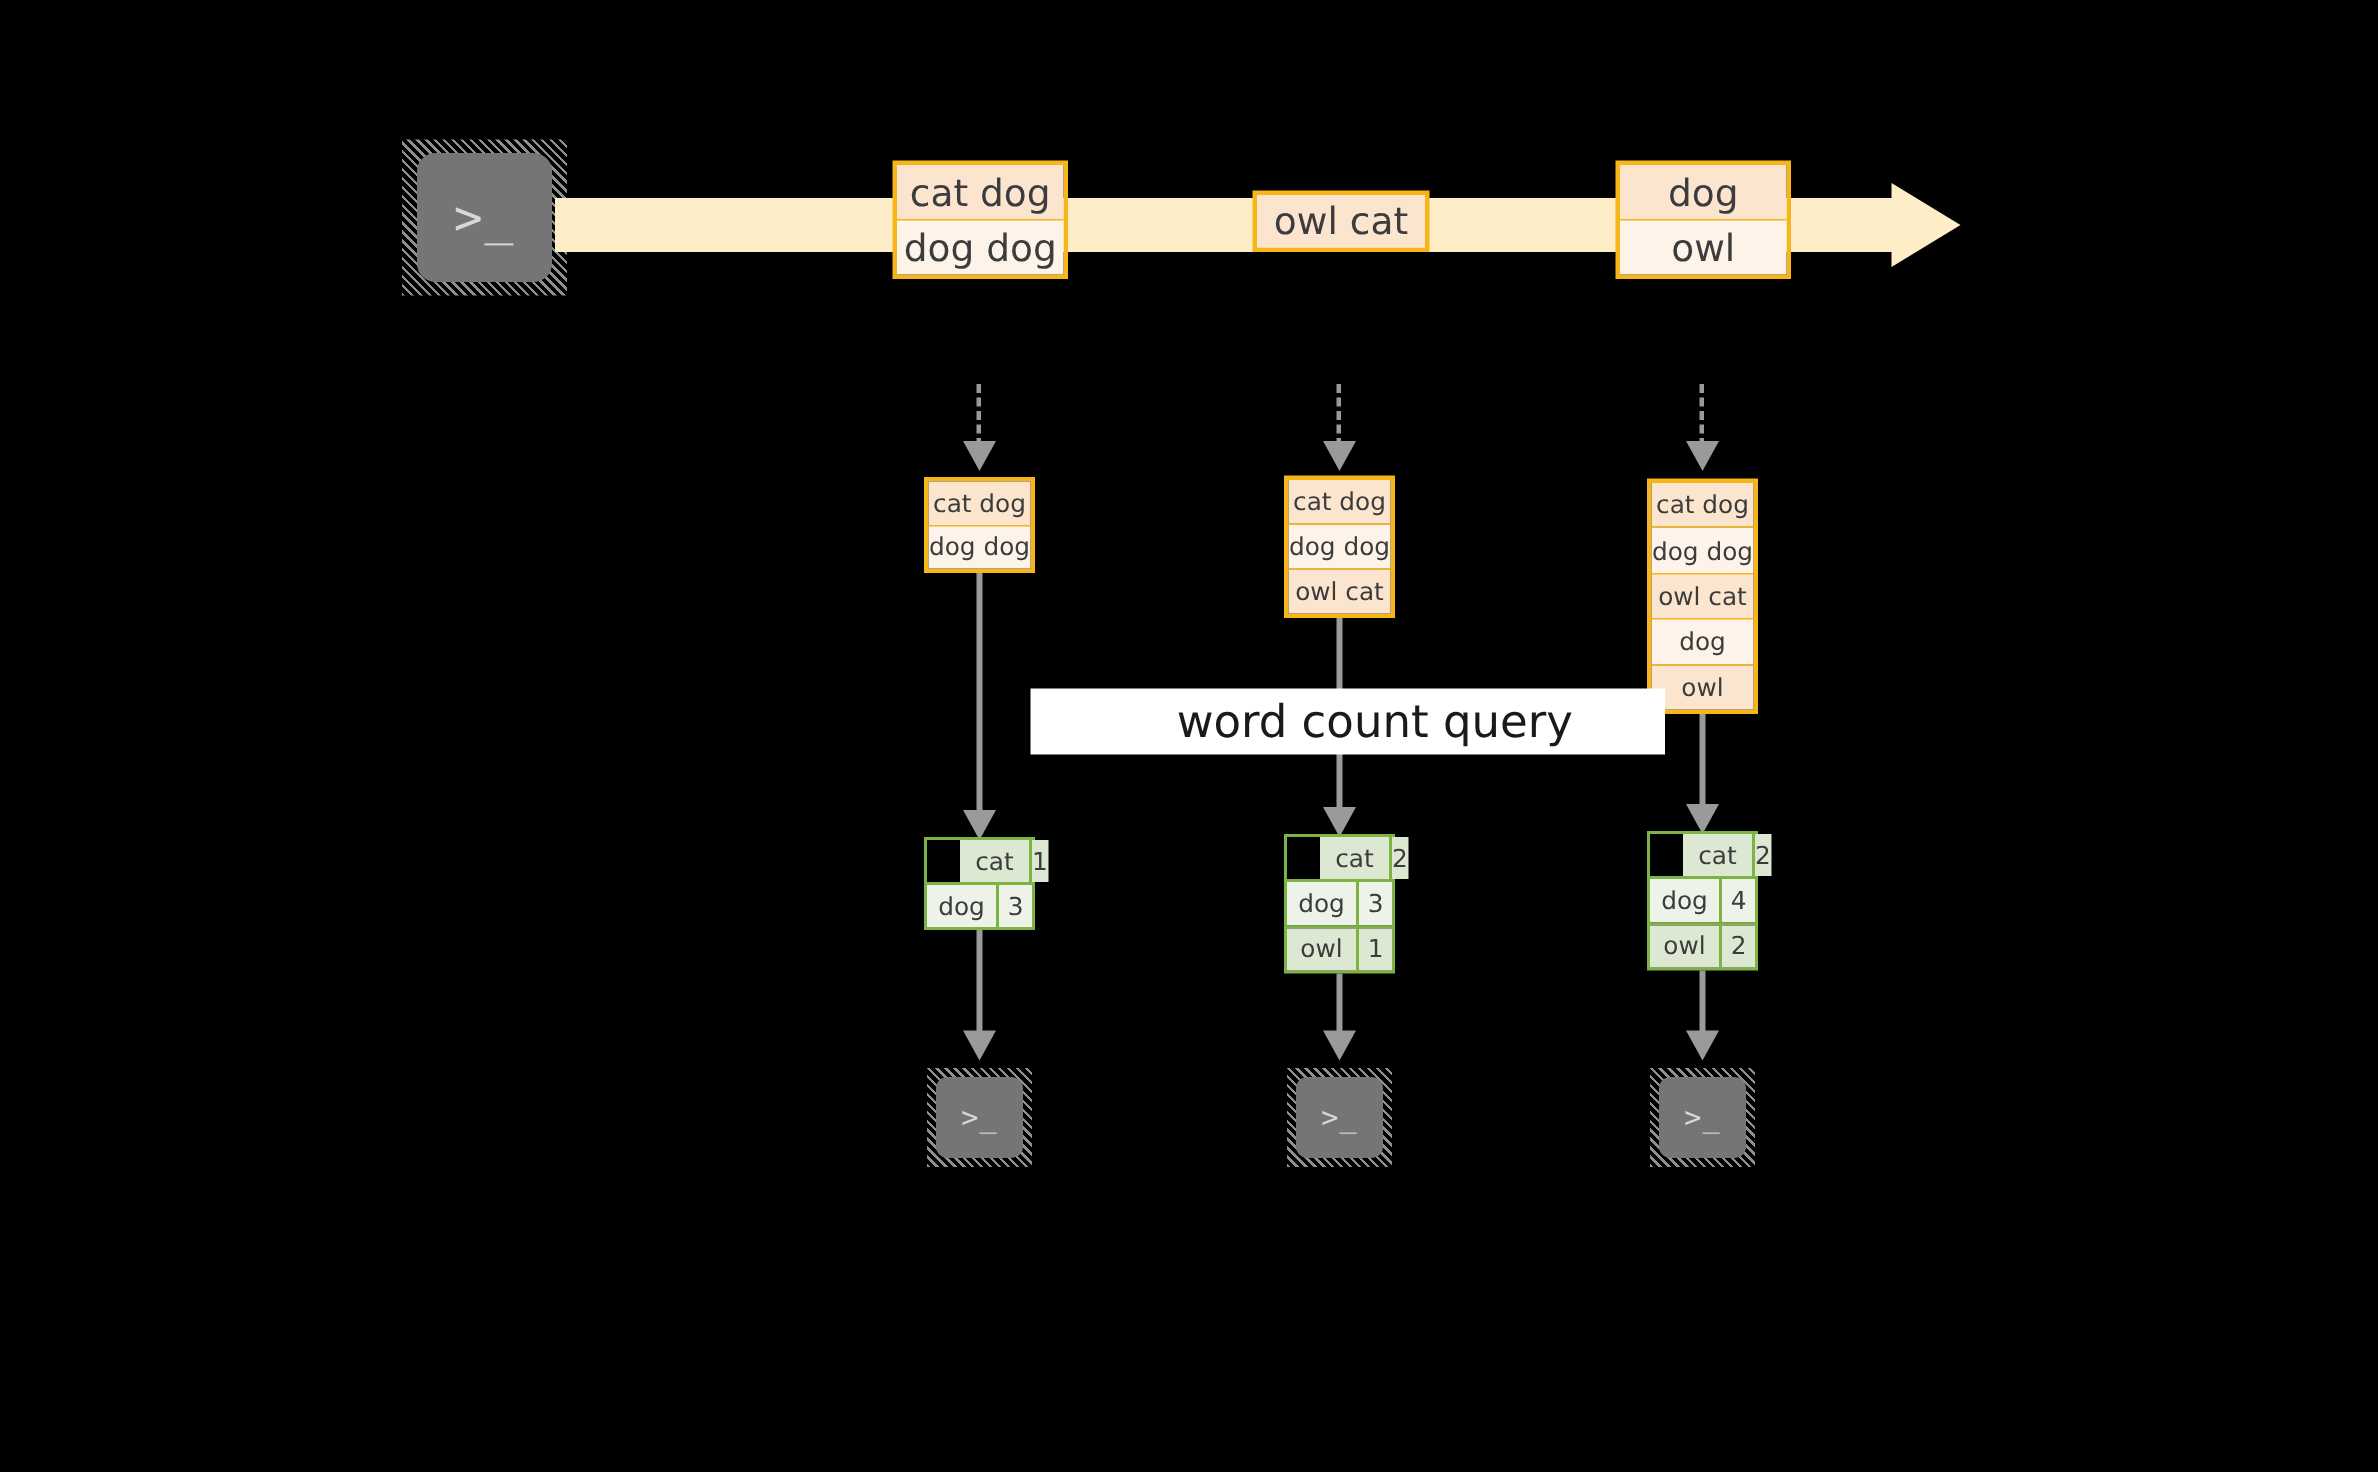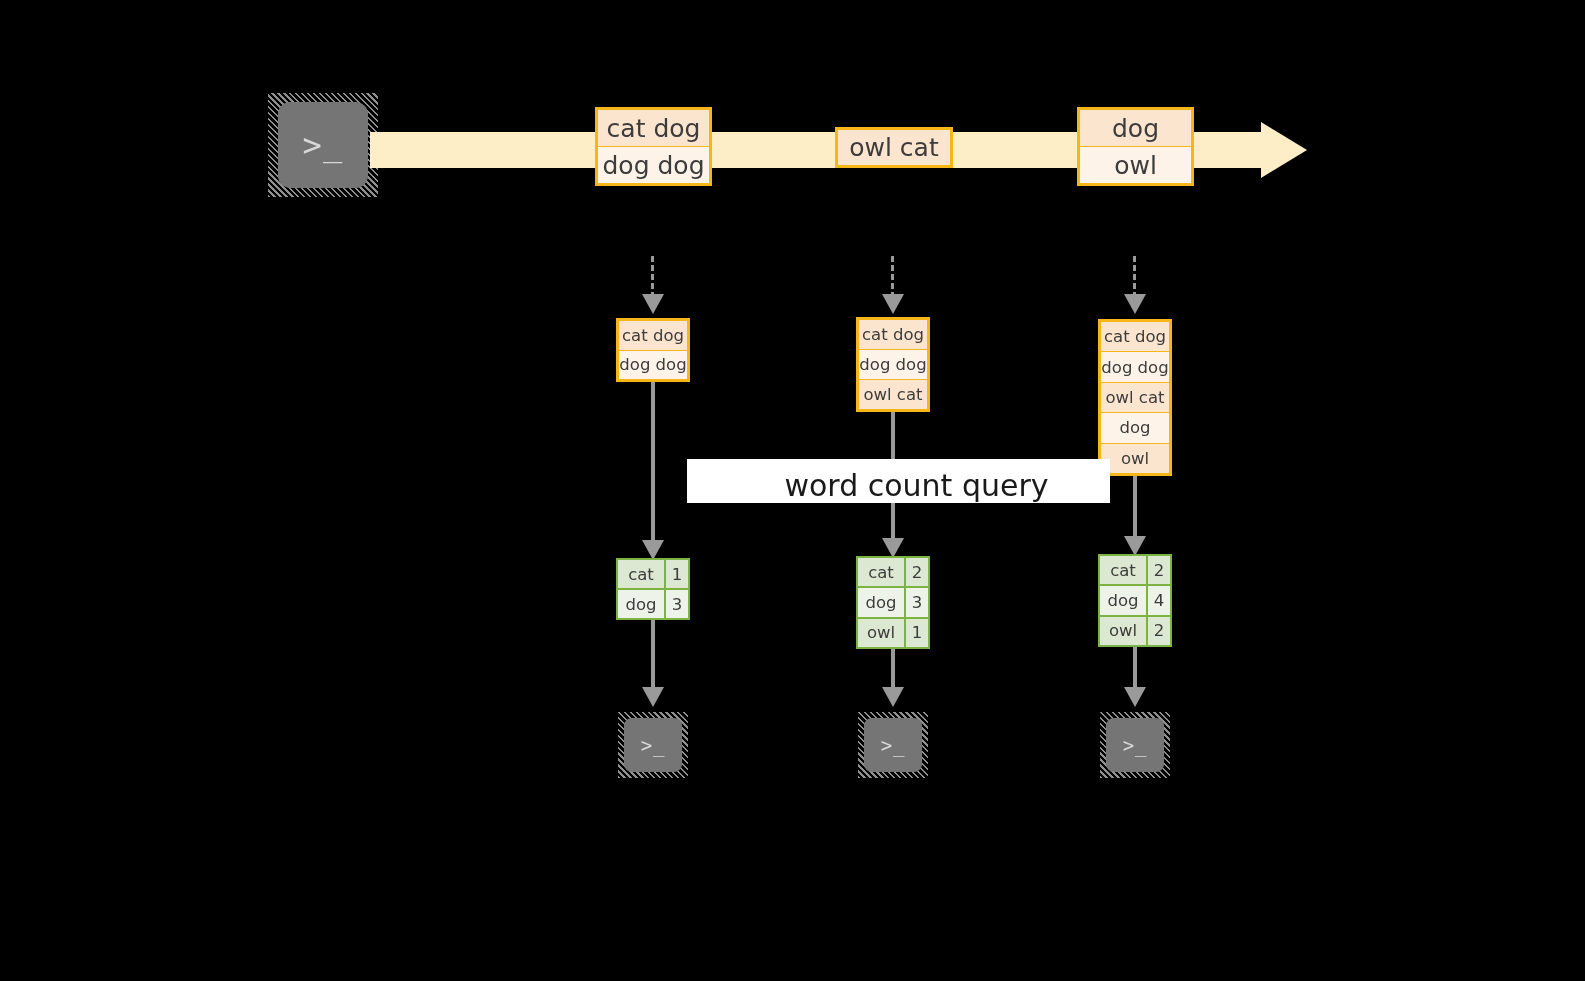--- a/index.html
+++ b/index.html
@@ -93,21 +93,21 @@
     box-sizing: border-box;
     display: flex;
     flex-direction: column;
   }
   .res-row {
     flex: 1 1 auto;
     display: flex;
     box-sizing: border-box;
     border-top: 2px solid #7cb342;
   }
-  .res-row:first-child { border-top: none; }
+  .res-row:first-child { border-top: none; margin-left: 22px; }
   .res-cell {
     display: flex;
     align-items: center;
     justify-content: center;
     font-size: 16.5px;
     color: #3c3c3c;
     box-sizing: border-box;
   }
   .res-cell.key {
     flex: 0 0 48px;
@@ -137,21 +137,21 @@
     border-left: 11px solid transparent;
     border-right: 11px solid transparent;
     border-top: 20px solid #9a9a9a;
   }
 
   
   .banner {
     position: absolute;
     background: #ffffff;
     display: flex;
-    align-items: flex-end;
+    align-items: center;
     justify-content: center;
   }
   .banner span {
     font-size: 30px;
     color: #1a1a1a;
     padding-left: 36px;
   }
 </style>
 </head>
 <body>

